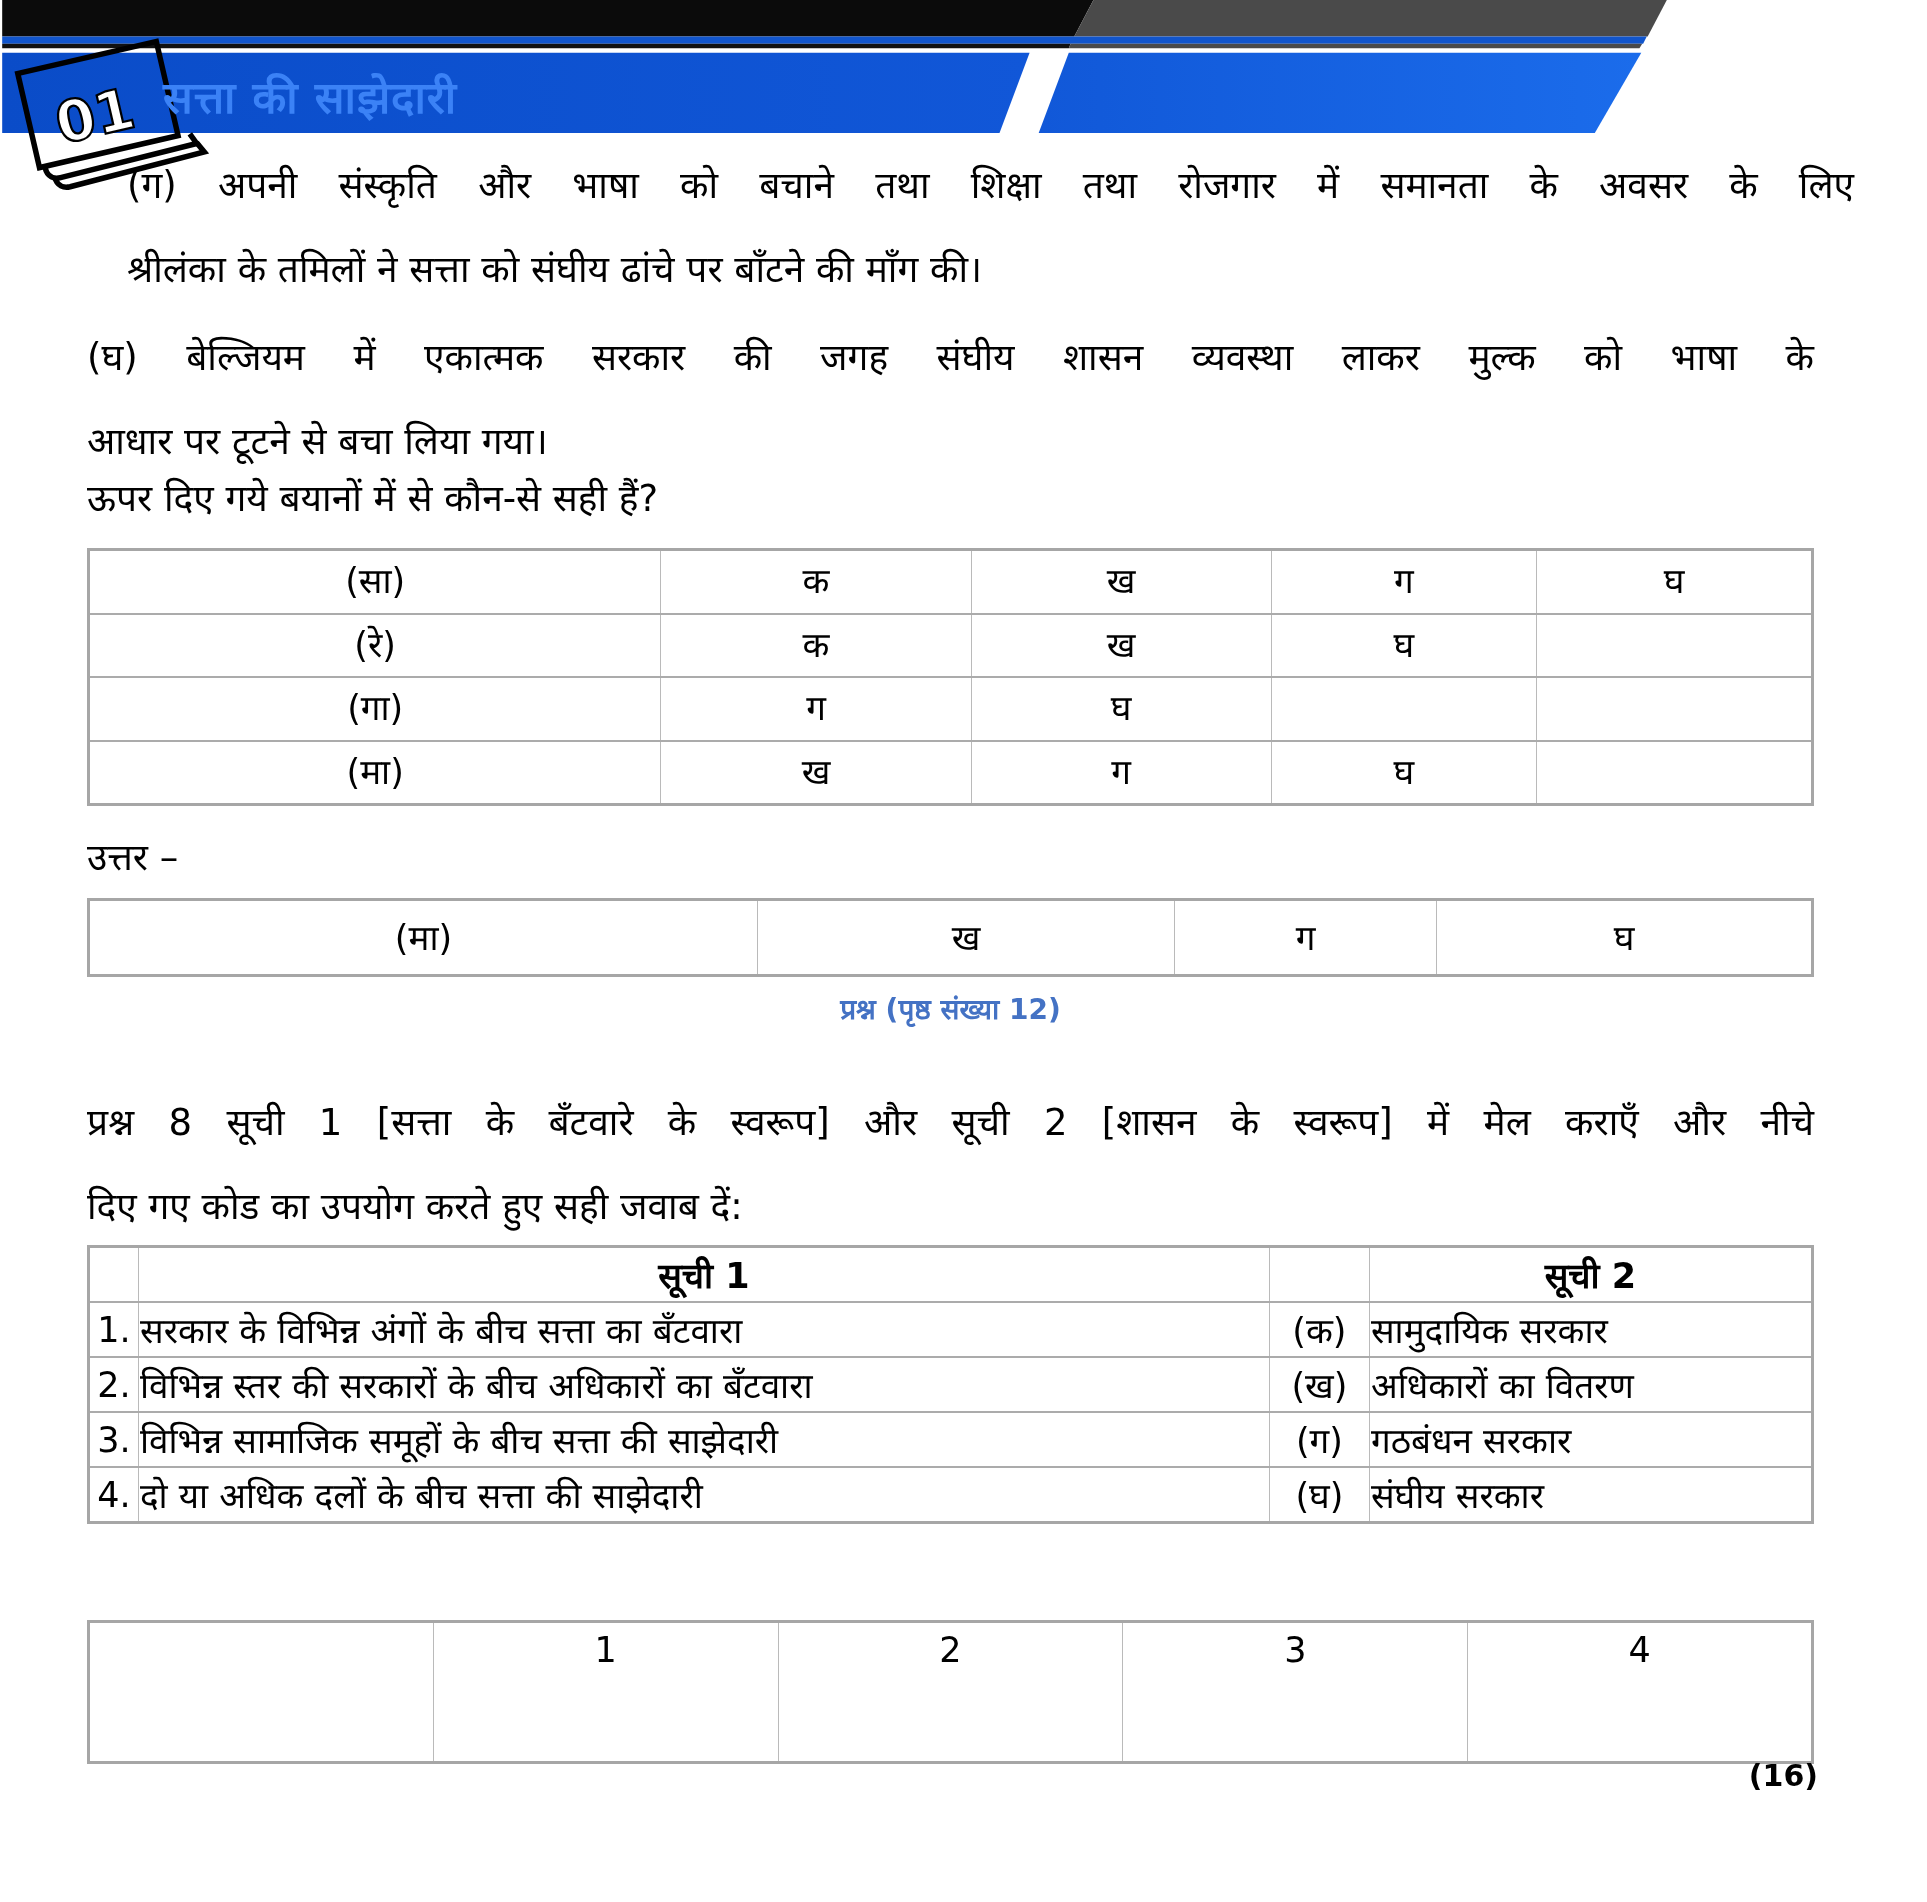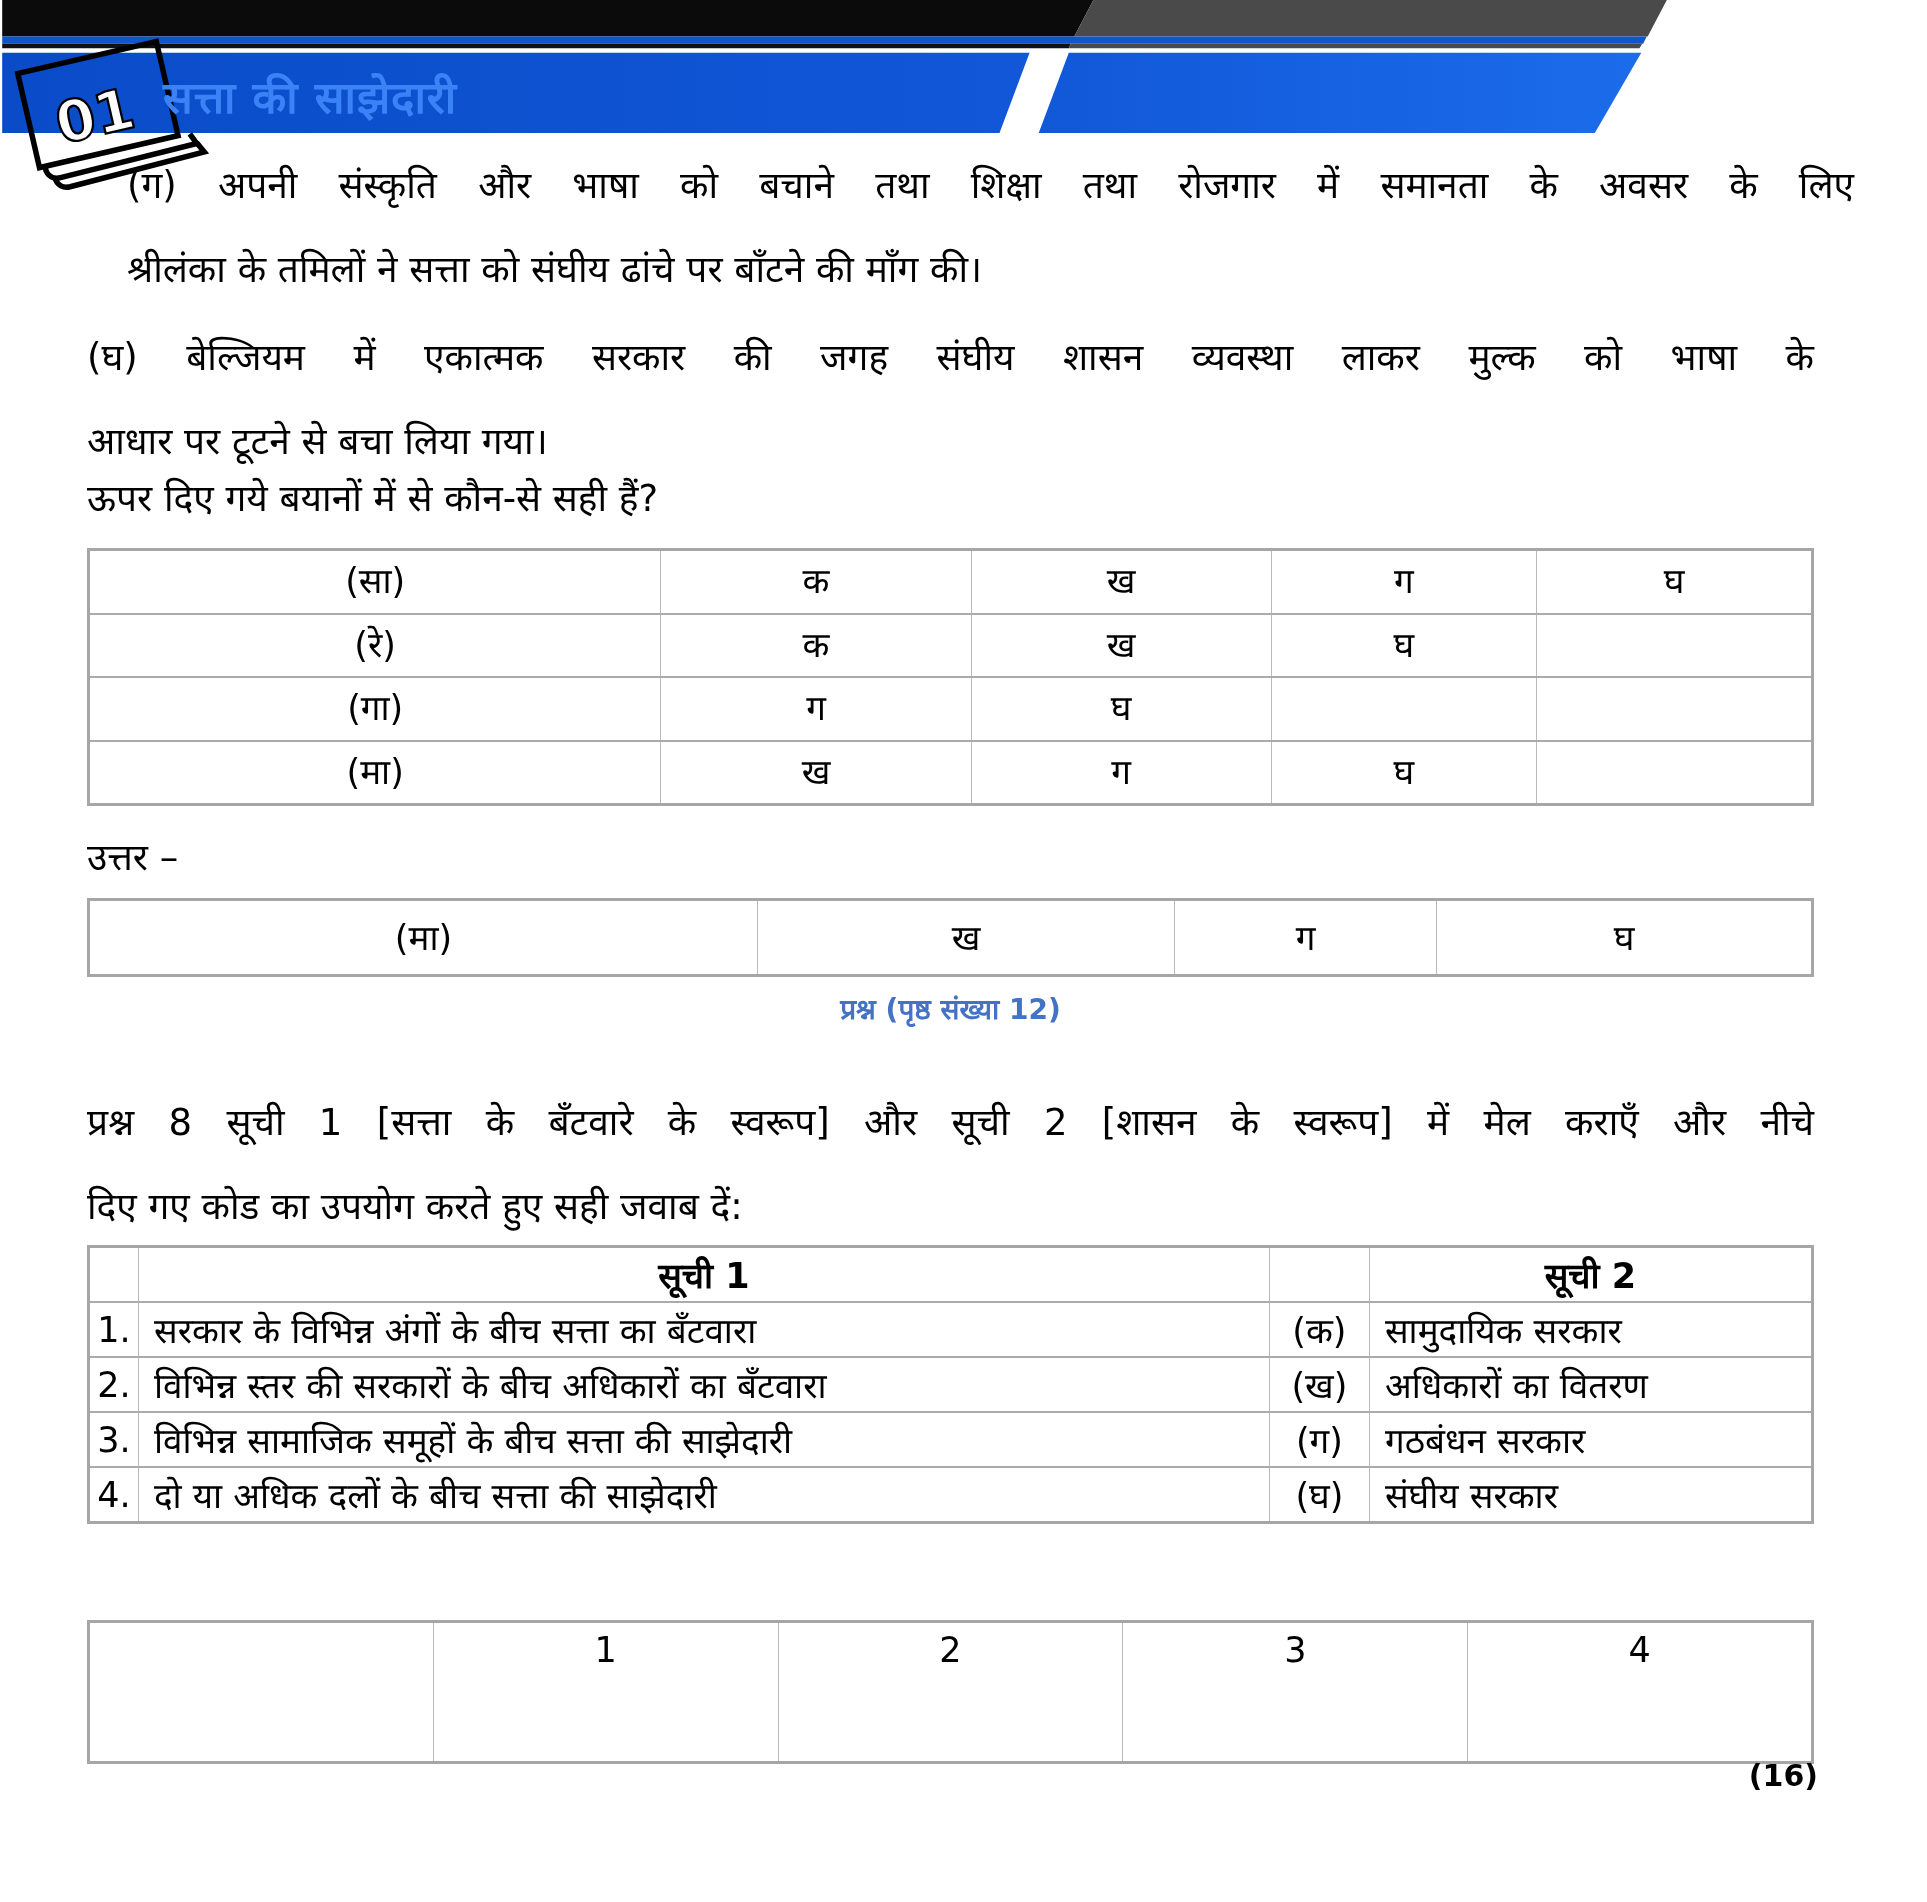--- a/index.html
+++ b/index.html
@@ -37,21 +37,21 @@
 
   .opts-table{top:548px;width:1727px;}
   .opts-table td{height:55px;text-align:center;vertical-align:middle;padding-bottom:5.5px;}
 
   .uttar{position:absolute;left:87px;top:802px;font-size:37px;margin-top:28px;}
 
   .ans-table{top:898px;width:1727px;}
   .ans-table td{height:68px;text-align:center;vertical-align:middle;padding-bottom:3.7px;}
 
   .match-table{top:1245px;width:1727px;}
-  .match-table td{height:53px;vertical-align:middle;padding:0 15px;}
+  .match-table td{height:53px;vertical-align:middle;padding:0 1px;}
   .match-table .hdr{font-weight:bold;text-align:center;}
   .match-table .numc{text-align:center;padding:0;}
   .match-table .codec{text-align:center;padding:0;}
   .match-table .textc{text-align:left;}
 
   .code-table{top:1620px;width:1727px;}
   .code-table td{height:130px;text-align:center;vertical-align:top;padding-top:7.3px;font-size:35px;}
 
   .page-number{
     position:absolute;left:1663px;top:1758px;width:155px;text-align:right;

